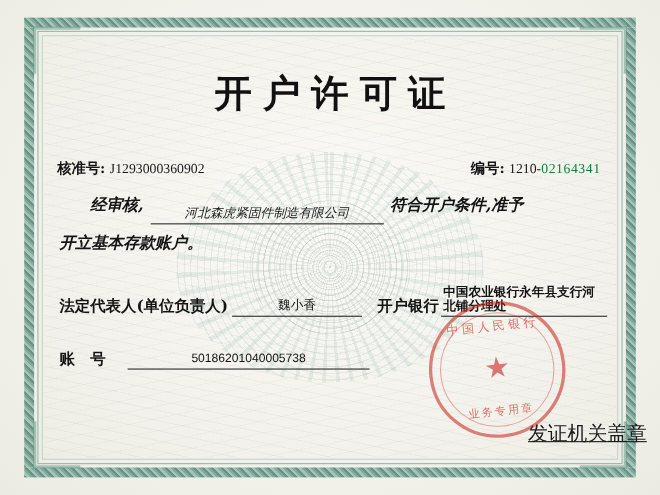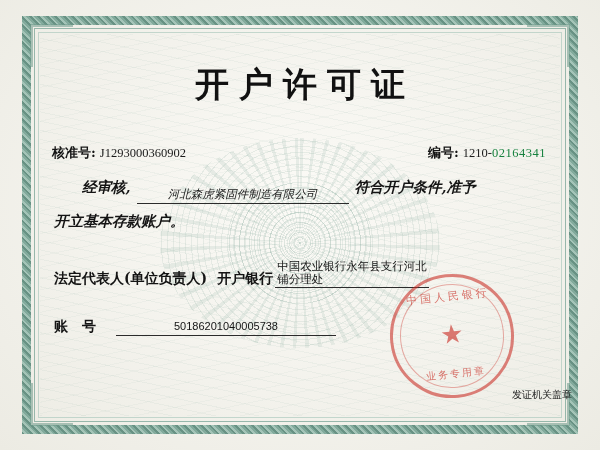--- a/index.html
+++ b/index.html
@@ -215,21 +215,21 @@
     font-size: 11.5px;
     text-align: center;
     padding-bottom: 1px;
     margin: 0 4px;
     line-height: 16px;
   }
   .bank-label { margin-left: 10px; }
   .bank-value {
     width: 150px;
     font-family: "Liberation Sans", sans-serif;
-    font-weight: normal;
+    font-weight: bold;
     font-size: 11.5px;
     line-height: 13px;
     border-bottom: 1px solid #2b2b2b;
     padding: 0 2px 1px 2px;
     margin-left: 2px;
     white-space: normal;
     text-align: left;
   }
 
   .row-account {
@@ -252,27 +252,28 @@
     font-size: 11px;
     text-align: center;
     padding-bottom: 1px;
     margin-left: 6px;
     line-height: 16px;
   }
 
   
   .issuer-block {
     position: absolute;
-    right: 28px;
+    right: 12px;
     bottom: 44px;
     text-align: left;
     font-family: "DejaVu Serif", serif;
-    font-size: 10px;
+    font-size: 18px;
     color: #1b1b1b;
     line-height: 22px;
+    text-decoration: underline;
   }
   .issuer-line { white-space: nowrap; }
   .date-line { white-space: nowrap; }
   .date-num {
     display: inline-block;
     min-width: 14px;
     text-align: center;
     font-family: "Liberation Serif", serif;
   }
 
@@ -364,20 +365,21 @@
         <span class="indent"></span>
         <span>经审核,</span>
         <span class="fill-name">河北森虎紧固件制造有限公司</span>
         <span>符合开户条件,准予</span>
       </div>
       <div class="line2">开立基本存款账户。</div>
     </div>
 
     <div class="row-rep">
       <span>法定代表人(单位负责人)</span>
+      <span class="rep-value">魏小香</span>
       <span class="bank-label">开户银行</span>
       <span class="bank-value">中国农业银行永年县支行河北铺分理处</span>
     </div>
 
     <div class="row-account">
       <span class="acct-label">账号</span>
       <span class="acct-value">50186201040005738</span>
     </div>
 
   </div>

